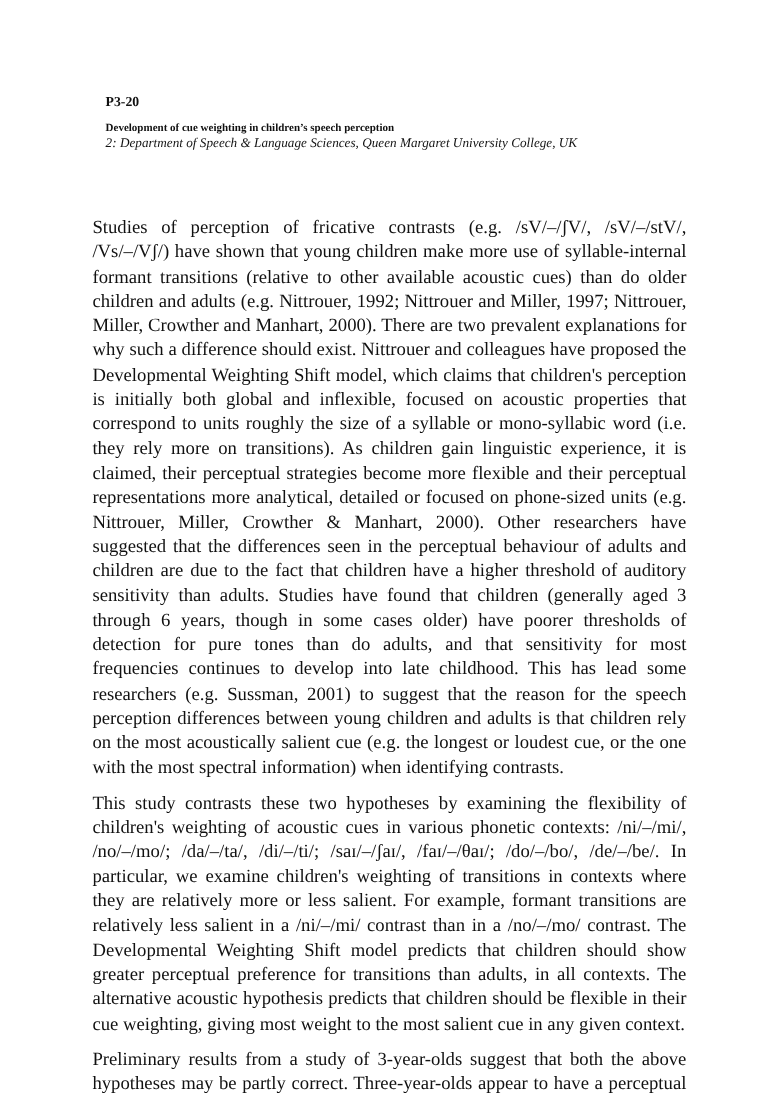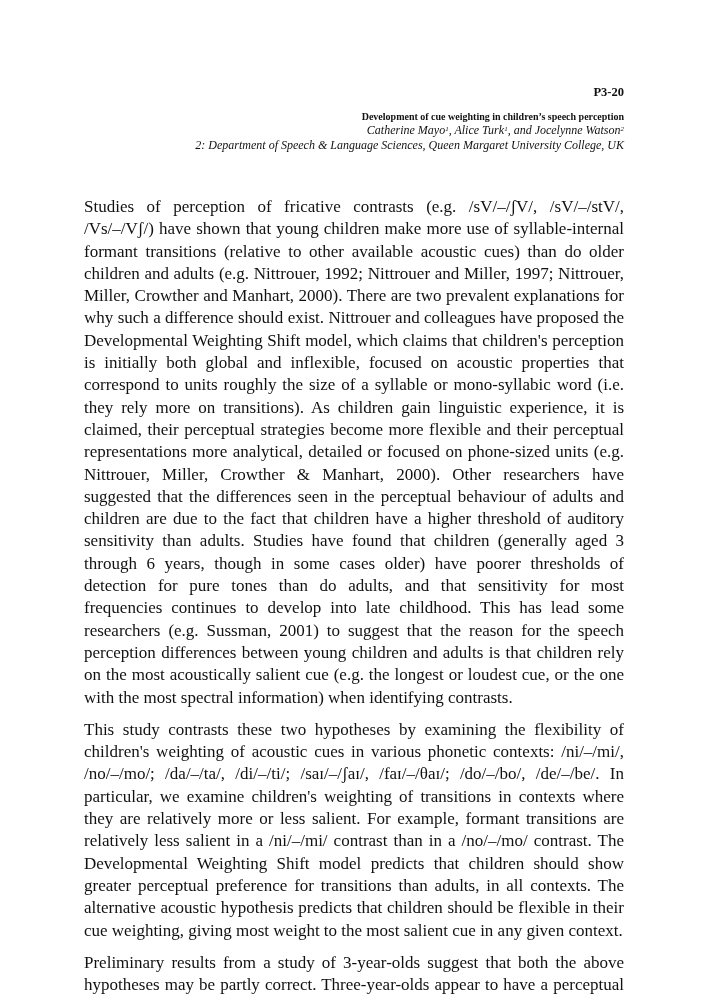--- a/index.html
+++ b/index.html
@@ -1,43 +1,40 @@
 <!DOCTYPE html>
 <html><head>
 <meta charset="utf-8">
 <style>
   html, body { margin: 0; padding: 0; background: #ffffff; }
   body {
     width: 707px; height: 1000px; position: relative; overflow: hidden;
     font-family: "Liberation Serif", "DejaVu Serif", serif; color: #111;
   }
   .page { position: absolute; left: 84px; top: 0; width: 540px; }
-  .header { position: absolute; left: 0; width: 540px; text-align: right; }
+  .header { position: absolute; left: 12px; width: 540px; text-align: left; }
   .code { top: 84px; width: 540px; font-weight: bold; font-size: 12.5px; line-height: 16px; }
   .title { top: 109px; font-weight: bold; font-size: 10px; line-height: 16px; }
   .authors { top: 123px; font-style: italic; font-size: 12px; line-height: 14.5px; }
   .authors div { white-space: nowrap; }
   .authors sup { font-size: 7px; vertical-align: top; position: relative; top: -1px; }
   .body { position: absolute; left: 0; top: 196px; width: 540px; font-size: 17px; line-height: 22.3px; text-align: justify; }
   .body p { margin: 0 0 10px 0; }
   .refs { position: absolute; left: 0; top: 784px; width: 540px; font-size: 11.6px; line-height: 14.5px; text-align: justify; }
   .ref { padding-left: 27px; text-indent: -27px; margin: 0 0 2px 0; }
   .ref i { font-style: italic; }
 </style>
 </head>
 <body>
 
 <div class="page">
   <div class="header code">P3-20</div>
   <div class="header title">Development of cue weighting in children’s speech perception</div>
 
   <div class="header authors">
-    <div>
-      <span>Catherine Mayo</span><sup>1</sup><span>, </span><span>Alice Turk</span><sup>1</sup><span>, and </span><span>Jocelynne Watson</span><sup>2</sup>
-    </div>
     <div>2: Department of Speech &amp; Language Sciences, Queen Margaret University College, UK</div>
   </div>
 
   <div class="body">
     <p>Studies of perception of fricative contrasts (e.g. /sV/–/ʃV/, /sV/–/stV/, /Vs/–/Vʃ/) have shown that young children make more use of syllable-internal formant transitions (relative to other available acoustic cues) than do older children and adults (e.g. Nittrouer, 1992; Nittrouer and Miller, 1997; Nittrouer, Miller, Crowther and Manhart, 2000).  There are two prevalent explanations for why such a difference should exist.  Nittrouer and colleagues have proposed the Developmental Weighting Shift model, which claims that children's perception is initially both global and inflexible, focused on acoustic properties that correspond to units roughly the size of a syllable or mono-syllabic word (i.e. they rely more on transitions).  As children gain linguistic experience, it is claimed, their perceptual strategies become more flexible and their perceptual representations more analytical, detailed or focused on phone-sized units (e.g. Nittrouer, Miller, Crowther &amp; Manhart, 2000).  Other researchers have suggested that the differences seen in the perceptual behaviour of adults and children are due to the fact that children have a higher threshold of auditory sensitivity than adults. Studies have found that children (generally aged 3 through 6 years, though in some cases older) have poorer thresholds of detection for pure tones than do adults, and that sensitivity for most frequencies continues to develop into late childhood.  This has lead some researchers (e.g. Sussman, 2001) to suggest that the reason for the speech perception differences between young children and adults is that children rely on the most acoustically salient cue (e.g. the longest or loudest cue, or the one with the most spectral information) when identifying contrasts.</p>
     <p>This study contrasts these two hypotheses by examining the flexibility of children's weighting of acoustic cues in various phonetic contexts: /ni/–/mi/, /no/–/mo/; /da/–/ta/, /di/–/ti/; /saɪ/–/ʃaɪ/, /faɪ/–/θaɪ/; /do/–/bo/, /de/–/be/. In particular, we examine children's weighting of transitions in contexts where they are relatively more or less salient. For example, formant transitions are relatively less salient in a /ni/–/mi/ contrast than in a /no/–/mo/ contrast. The Developmental Weighting Shift model predicts that children should show greater perceptual preference for transitions than adults, in all contexts.  The alternative acoustic hypothesis predicts that children should be flexible in their cue weighting, giving most weight to the most salient cue in any given context.</p>
     <p>Preliminary results from a study of 3-year-olds suggest that both the above hypotheses may be partly correct. Three-year-olds appear to have a perceptual predisposition to weight transitional cues more heavily than other cues, compared to adults. However, they can also be flexible in their cue use, as adults are. We will discuss the development of cue–weighting strategies for 3-, 5- and 7-year-old children.  [Supported by the Wellcome Trust.]</p>
   </div>
 
   <div class="refs">

